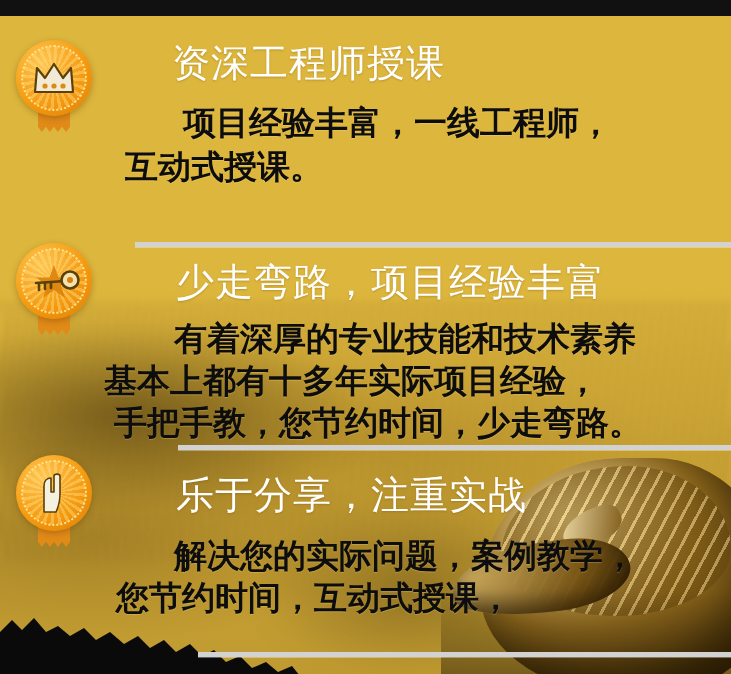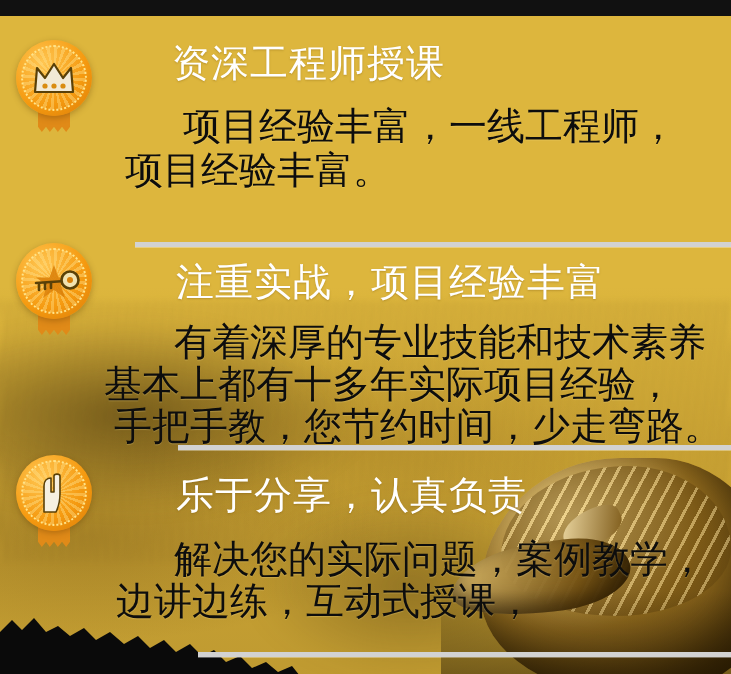--- a/index.html
+++ b/index.html
@@ -205,23 +205,23 @@
     font-size: 38px;
     line-height: 1.12;
     font-weight: 400;
     letter-spacing: 1px;
     white-space: nowrap;
     text-shadow: 0 1px 2px rgba(120,85,15,0.35);
   }
   .body-text {
     position: absolute;
     color: #0d0d0d;
-    font-size: 38px;
+    font-size: 33px;
     line-height: 1.28;
-    font-weight: 400;
+    font-weight: 700;
     white-space: nowrap;
     text-shadow: 0 1px 1px rgba(255,230,150,0.25);
   }
   .body-text .indent { display: inline-block; width: 58px; }
 
   .bottom-title {
     position: absolute;
     color: #ffffff;
     font-size: 46px;
     font-weight: 700;
@@ -267,21 +267,21 @@
             <circle cx="23" cy="26" r="2.6" fill="#d98c10"></circle>
             <circle cx="32" cy="26" r="2.6" fill="#d98c10"></circle>
           </svg>
         </div>
       </div>
     </div>
 
     <div class="title" style="left:172px; top:26px;">资深工程师授课</div>
 
     <div class="body-text" style="left:125px; top:86px;"><span class="indent"></span><span>项目经验丰富，一线工程师，</span></div>
-    <div class="body-text" style="left:125px; top:130px;">项目经验丰富。</div>
+    <div class="body-text" style="left:125px; top:130px;">互动式授课。</div>
   </div>
 
   <div class="row" style="top:0;">
     <div class="divider" style="left:135px; top:226px; width:596px;"></div>
 
     <div class="badge-wrap" style="top:225px;">
       <div class="medal">
         <div class="ribbon"></div>
         <div class="disc"></div>
         <div class="rays"></div>
@@ -294,21 +294,21 @@
               <line x1="18" y1="24.2" x2="18" y2="30"></line>
               <line x1="24" y1="23.8" x2="24" y2="29"></line>
             </g>
             <circle cx="43" cy="21" r="8.5" fill="#f2e3b0" stroke="#5a4108" stroke-width="2.6"></circle>
             <circle cx="43" cy="21" r="3" fill="#d97f08"></circle>
           </svg>
         </div>
       </div>
     </div>
 
-    <div class="title" style="left:176px; top:245px;">注重实战，项目经验丰富</div>
+    <div class="title" style="left:176px; top:245px;">少走弯路，项目经验丰富</div>
 
     <div class="body-text" style="left:116px; top:302px;"><span class="indent"></span><span>有着深厚的专业技能和技术素养</span></div>
     <div class="body-text" style="left:104px; top:344px;">基本上都有十多年实际项目经验，</div>
     <div class="body-text" style="left:114px; top:386px;">手把手教，您节约时间，少走弯路。</div>
   </div>
 
   <div class="row" style="top:0;">
     <div class="divider" style="left:178px; top:429px; width:553px;"></div>
 
     <div class="badge-wrap" style="top:437px;">
@@ -318,23 +318,23 @@
         <div class="rays"></div>
         <div class="glyph">
           <svg width="40" height="42" viewBox="0 0 40 42">
             <path d="M10,40 L10,14 C10,9 13,6 17,6 L17,20 L20,20 L20,4 C20,1.5 26,1.5 26,4 L26,22
                      C26,31 24,36 22,40 Z" fill="#f6f0e0" stroke="#5a4108" stroke-width="1.6" stroke-linejoin="round"></path>
           </svg>
         </div>
       </div>
     </div>
 
-    <div class="title" style="left:176px; top:458px;">乐于分享，认真负责</div>
+    <div class="title" style="left:176px; top:458px;">乐于分享，注重实战</div>
 
     <div class="body-text" style="left:116px; top:519px;"><span class="indent"></span><span>解决您的实际问题，案例教学，</span></div>
-    <div class="body-text" style="left:116px; top:561px;">边讲边练，互动式授课，</div>
+    <div class="body-text" style="left:116px; top:561px;">您节约时间，互动式授课，</div>
   </div>
 
   <div class="divider" style="left:198px; top:636px; width:533px;"></div>
 
   <div class="bottom-title">解决您的实际问题</div>
 
 </div>
 
 </body></html>

